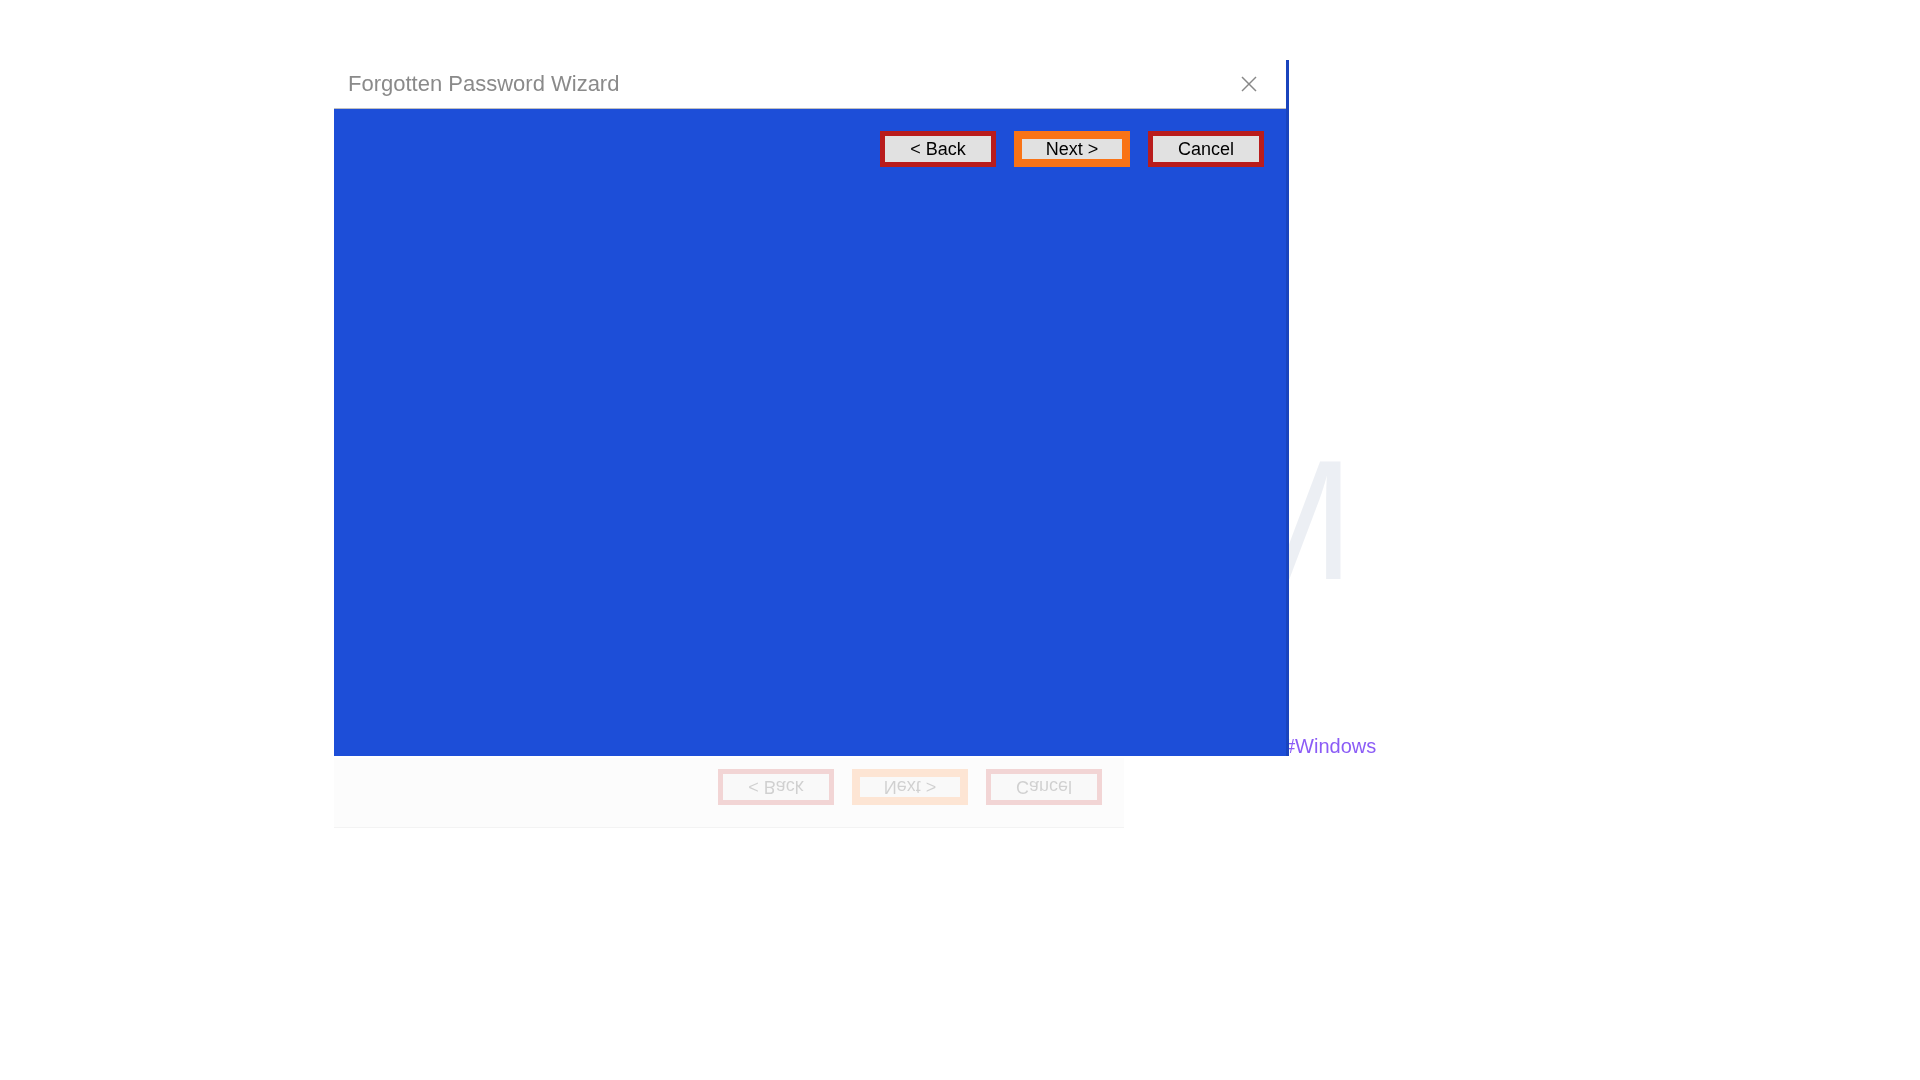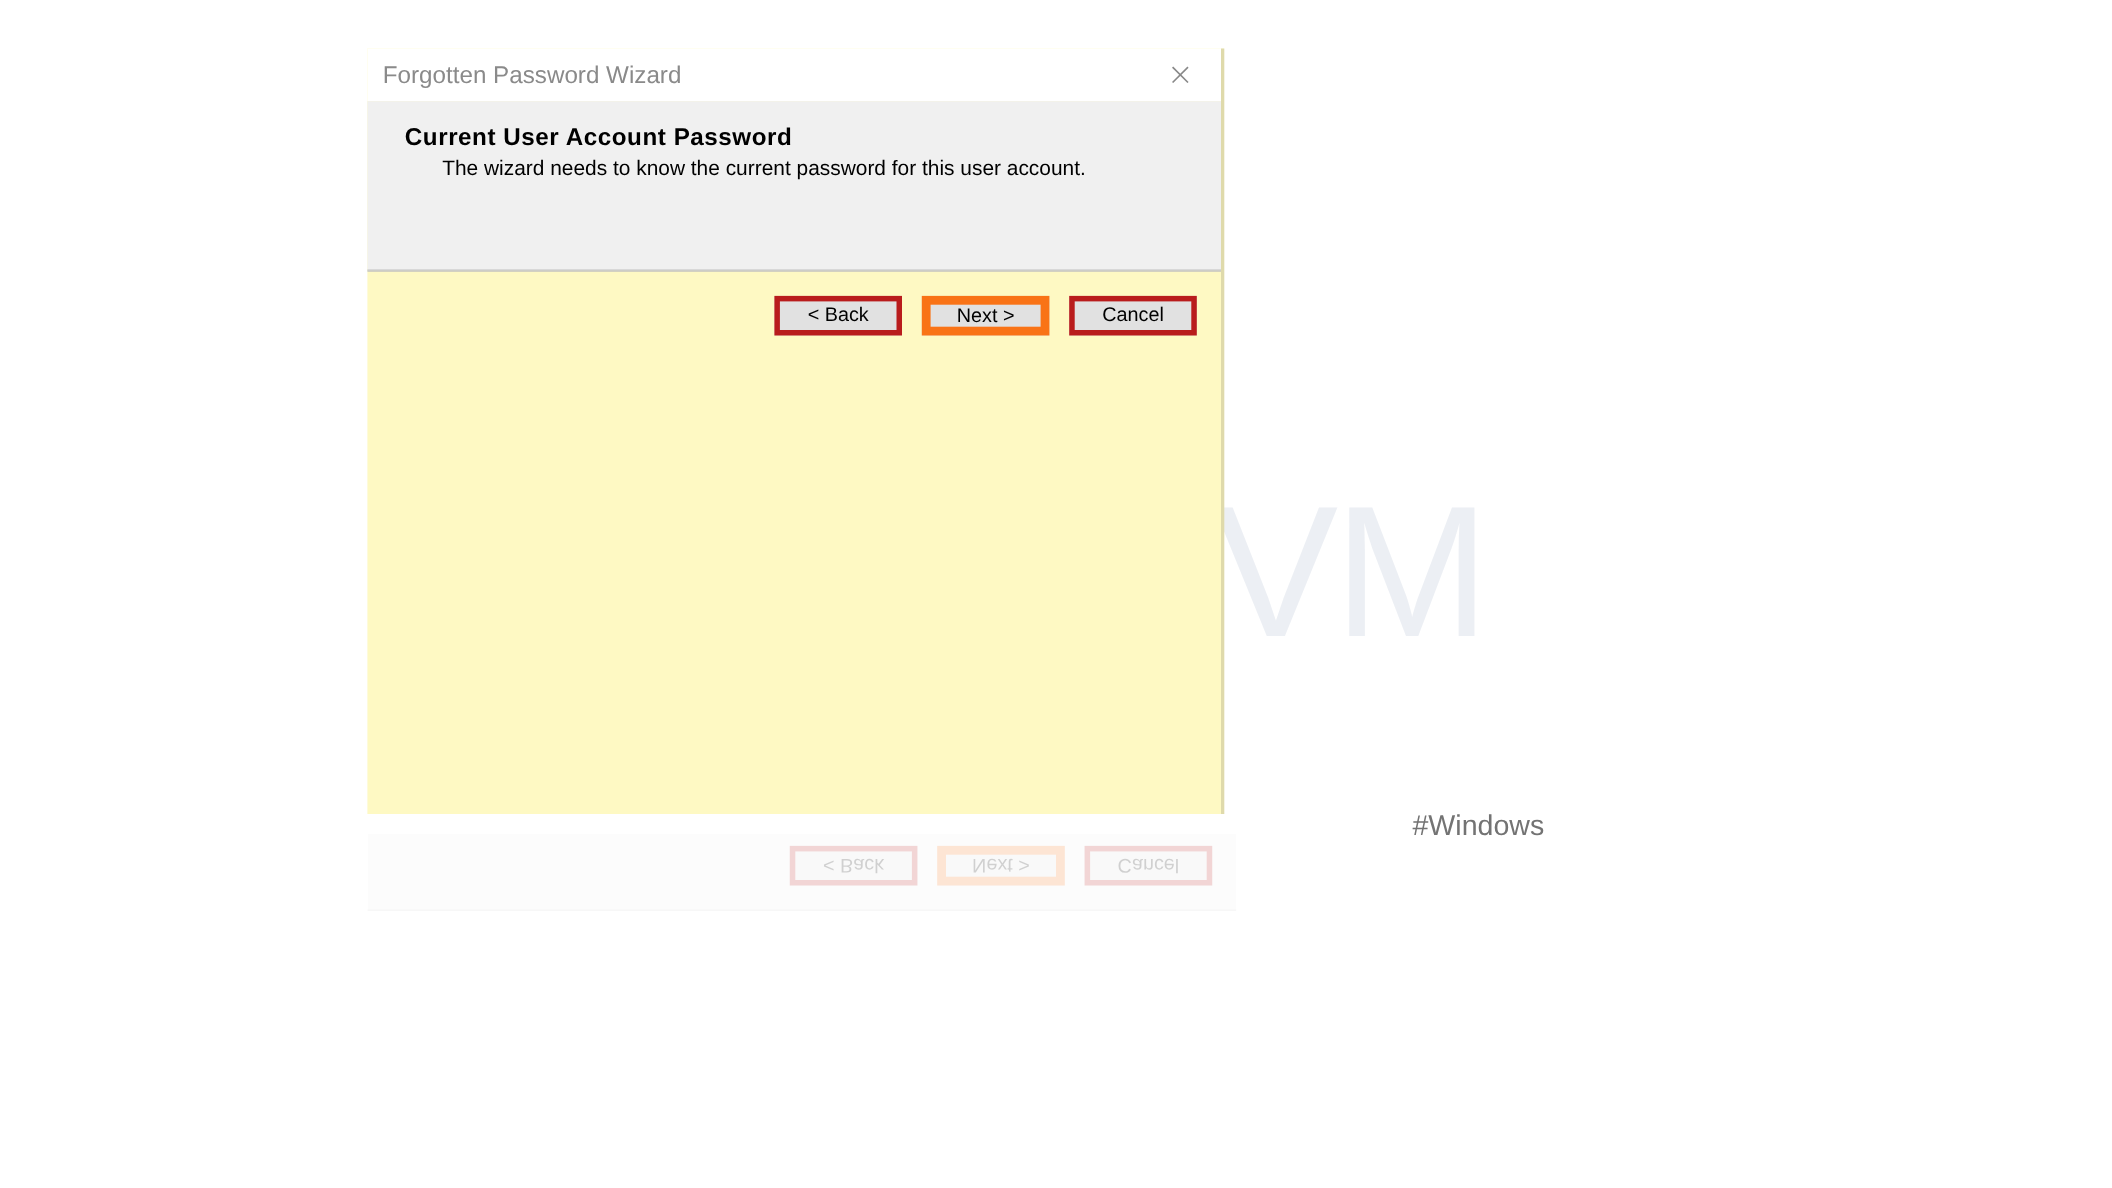--- a/index.html
+++ b/index.html
@@ -24,24 +24,24 @@
       font-weight: 500;
       color: rgba(180, 190, 210, 0.25);
       letter-spacing: -4px;
       user-select: none;
       z-index: 0;
       white-space: nowrap;
     }
     .dialog {
       position: absolute;
       left: 334px;
-      top: 44px;
-      width: 779px;
+      top: 60px;
+      width: 955px;
       height: 696px;
-      background: #fef9c3;
+      background: #1d4ed8;
       border-right: 3px solid rgba(0,0,0,0.12);
       z-index: 10;
     }
     .titlebar {
       height: 48px;
       background: #ffffff;
       display: flex;
       align-items: center;
       justify-content: space-between;
       padding: 0 14px 0 14px;
@@ -126,22 +126,22 @@
       cursor: pointer;
     }
     .wiz-btn.primary {
       border: 8px solid #f97316;
       background: #e1e1e1;
     }
     .hashtag-real {
       position: absolute;
       left: 1284px;
       top: 735px;
-      font-size: 26px;
-      color: #737373;
+      font-size: 20px;
+      color: #8b5cf6;
       font-weight: 400;
       text-align: right;
     }
     .reflection {
       position: absolute;
       left: 334px;
       top: 758px;
       width: 790px;
       height: 70px;
       transform: scaleY(-1);
@@ -172,24 +172,20 @@
   <div class="titlebar">
     <span class="titlebar-text">Forgotten Password Wizard</span>
     <div class="close-btn">
       <svg viewBox="0 0 16 16">
         <line x1="1" y1="1" x2="15" y2="15" stroke="#888" stroke-width="1.5"></line>
         <line x1="15" y1="1" x2="1" y2="15" stroke="#888" stroke-width="1.5"></line>
       </svg>
     </div>
   </div>
 
-  <div class="header-panel">
-    <div class="header-title">Current User Account Password</div>
-    <div class="header-subtitle">The wizard needs to know the current password for this user account.</div>
-  </div>
 
 
   <div class="button-bar">
     <button class="wiz-btn">&lt; Back</button>
     <button class="wiz-btn primary">Next &gt;</button>
     <button class="wiz-btn">Cancel</button>
   </div>
 </div>
 
 <div class="reflection">

